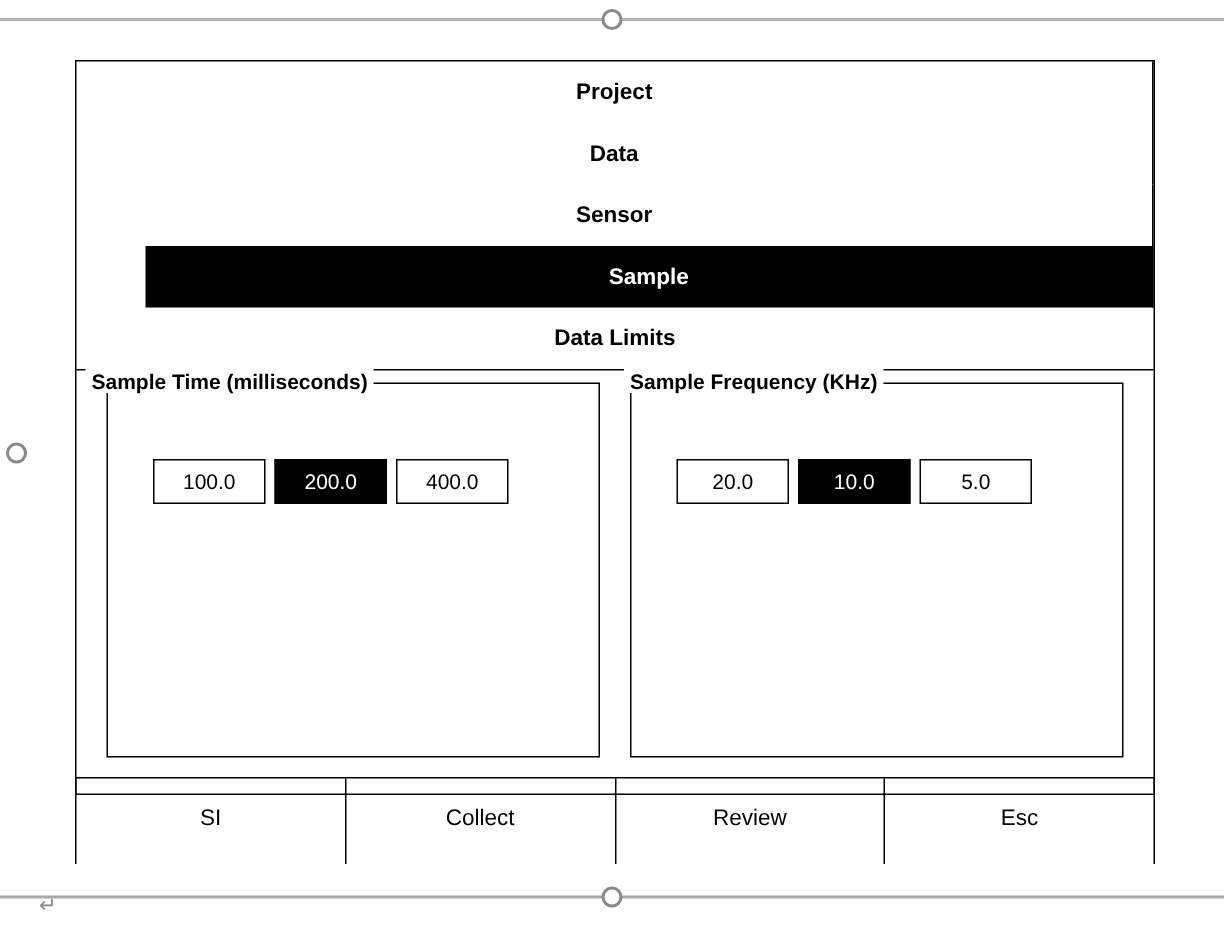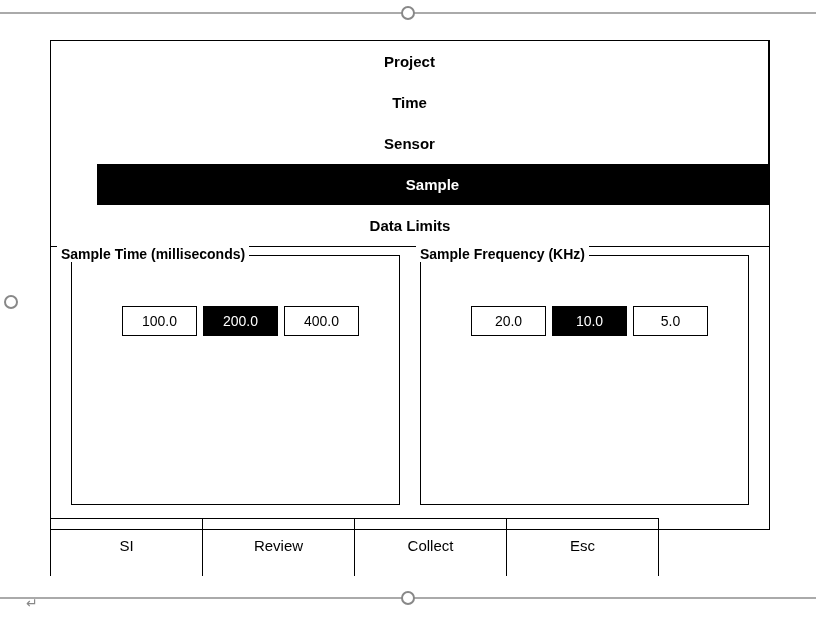--- a/index.html
+++ b/index.html
@@ -114,21 +114,20 @@
       border: 1px solid #000;
       height: 250px;
       padding: 50px 20px 20px 30px;
     }
     .panel:last-child .panel-box {
       margin: 8px 20px 24px 10px;
     }
     .option-row {
       display: flex;
       gap: 6px;
-      justify-content: center;
     }
     .option-btn {
       border: 1px solid #000;
       padding: 6px 0;
       width: 75px;
       text-align: center;
       font-size: 14px;
       cursor: pointer;
     }
     .option-btn.active { background: #000; color: #fff; }
@@ -167,21 +166,21 @@
     .summary-row {
       text-align: center;
       padding: 10px 8px 16px 8px;
       font-size: 15px;
       font-weight: bold;
     }
     .bottom-bar {
       position: absolute;
       top: 518px;
       left: 50px;
-      width: 609px;
+      width: 720px;
       display: flex;
       border: 1px solid #000;
       border-bottom: none;
     }
     .bottom-btn {
       flex: 1;
       text-align: center;
       padding: 18px 4px 22px 4px;
       border-right: 1px solid #000;
       font-size: 15px;
@@ -192,21 +191,21 @@
 </head>
 <body>
 
 <div class="document-border-top"></div>
 <div class="handle-top"></div>
 <div class="handle-left"></div>
 
 <div class="app-container">
   <div class="top-tabs">
     <div class="top-tab">Project</div>
-    <div class="top-tab">Time</div>
+    <div class="top-tab">Data</div>
     <div class="top-tab">Sensor</div>
     <div class="top-tab active">Sample</div>
     <div class="top-tab">Data Limits</div>
   </div>
 
   <div class="panels-row">
     <div class="panel">
       <div class="panel-title">Sample Time (milliseconds)</div>
       <div class="panel-box">
         <div class="option-row">
@@ -225,20 +224,20 @@
           <div class="option-btn">5.0</div>
         </div>
       </div>
     </div>
   </div>
 
 </div>
 
 <div class="bottom-bar">
   <div class="bottom-btn">SI</div>
+  <div class="bottom-btn">Collect</div>
   <div class="bottom-btn">Review</div>
-  <div class="bottom-btn">Collect</div>
   <div class="bottom-btn">Esc</div>
 </div>
 
 <div class="document-border-bottom"></div>
 <div class="handle-bottom"></div>
 <span class="paragraph-mark">↵</span>
 
 </body></html>

